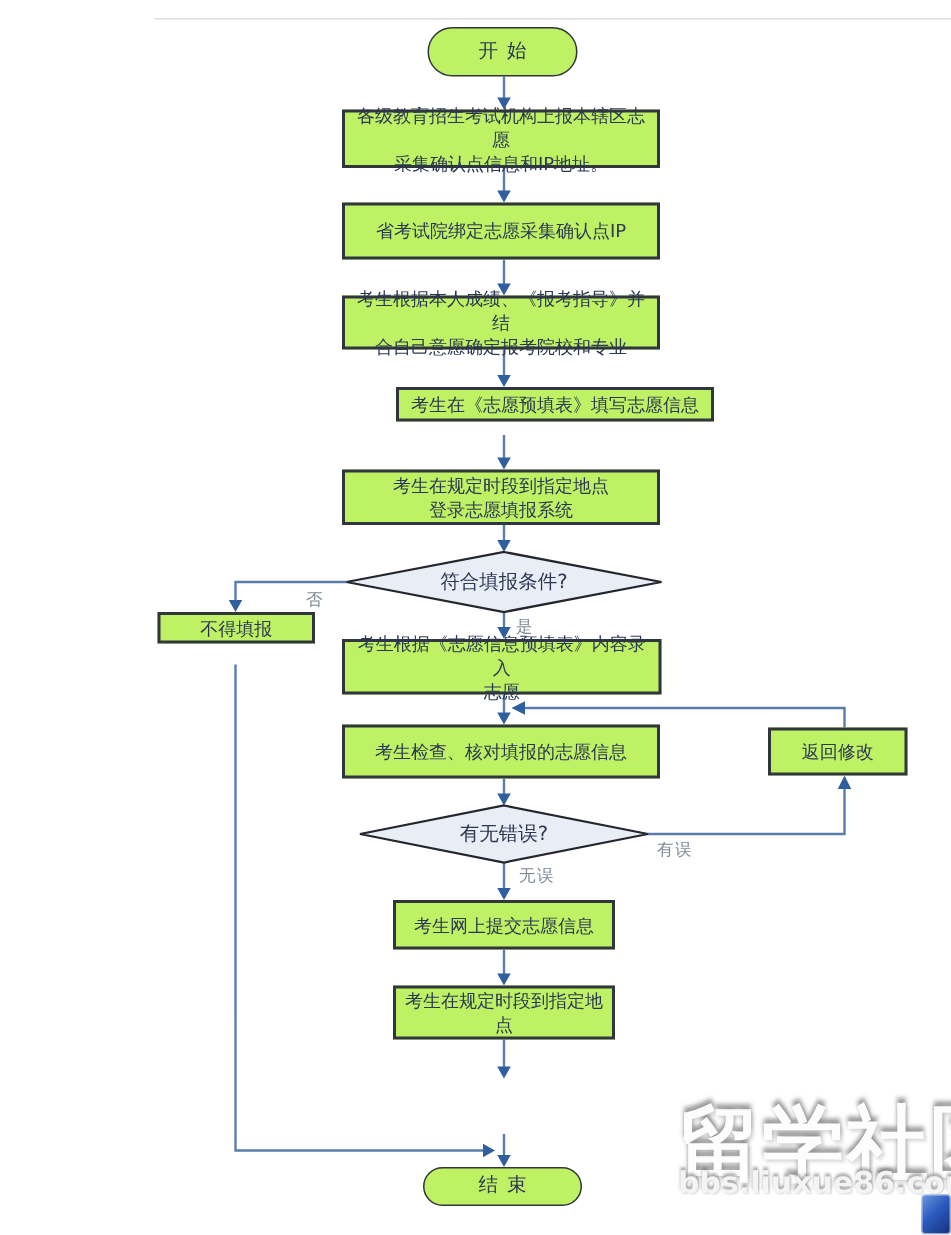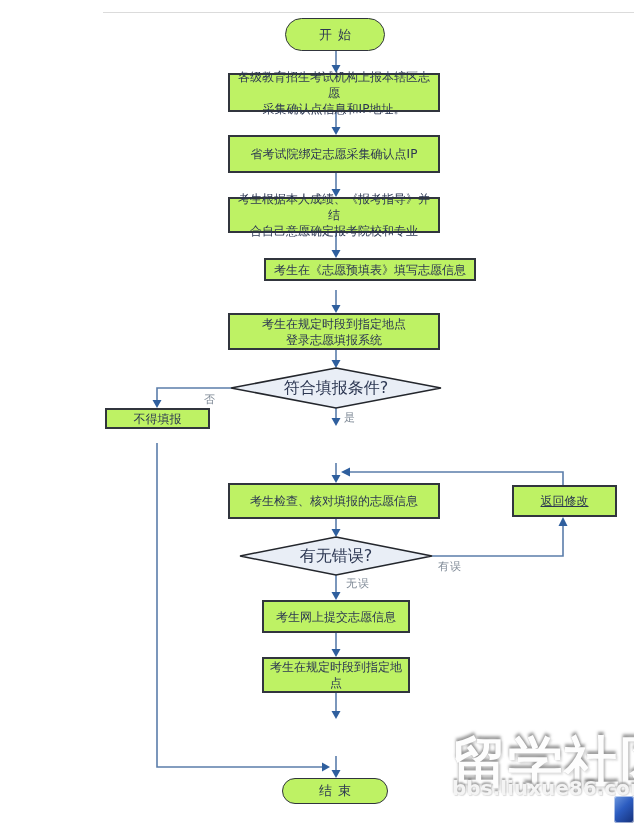--- a/index.html
+++ b/index.html
@@ -15,21 +15,21 @@
     display:flex;align-items:center;justify-content:center;
     font-size:12px;line-height:16px;color:#2c3752;text-align:center;
     white-space:pre-line;padding:1px 4px;letter-spacing:0px;
   }
   .terminator{
     border-radius:18px;border-width:1.6px;letter-spacing:6px;text-indent:6px;
     font-size:13px;
   }
   .dtext{
     position:absolute;z-index:3;display:flex;align-items:center;justify-content:center;
-    font-size:16px;color:#2c3752;text-align:right;background:transparent;border:none;
+    font-size:13px;color:#2c3752;text-align:right;background:transparent;border:none;
   }
   .elabel{
     position:absolute;z-index:3;font-size:11px;color:#7d8895;letter-spacing:1px;
   }
   .watermark{position:absolute;z-index:6;left:452px;top:741px;width:182px;text-align:left;}
   .wm-big{
     font-size:55px;font-weight:bold;color:#fdfdfd;letter-spacing:1px;line-height:42px;
     text-shadow:0 -3px 3px rgba(105,105,105,.65), 2px 2px 2px rgba(175,175,175,.35),
                 0 0 1px rgba(130,130,130,.5);
     white-space:nowrap;
@@ -109,24 +109,26 @@
 
   <div class="node" style="left:228px;top:258px;width:212px;height:23px;margin-left:36px;">考生在《志愿预填表》填写志愿信息</div>
 
   <div class="node" style="left:228px;top:313px;width:212px;height:37px;">考生在规定时段到指定地点
 登录志愿填报系统</div>
 
   <div class="dtext" style="left:241px;top:368px;width:190px;height:40px;">符合填报条件?</div>
 
   <div class="node" style="left:105px;top:408px;width:105px;height:21px;">不得填报</div>
 
+  <div class="node" style="left:228px;top:426px;width:213px;height:37px;">考生根据《志愿信息预填表》内容录入
+志愿</div>
 
   <div class="node" style="left:228px;top:483px;width:212px;height:36px;">考生检查、核对填报的志愿信息</div>
 
-  <div class="node" style="left:512px;top:485px;width:105px;height:32px;text-decoration:underline;">返回修改</div>
+  <div class="node" style="left:512px;top:485px;width:93px;height:32px;">返回修改</div>
 
   <div class="dtext" style="left:250px;top:537px;width:172px;height:38px;">有无错误?</div>
 
   <div class="node" style="left:262px;top:600px;width:148px;height:33px;">考生网上提交志愿信息</div>
 
   <div class="node" style="left:262px;top:657px;width:148px;height:36px;">考生在规定时段到指定地点</div>
 
 
   <div class="node terminator" style="left:282px;top:778px;width:106px;height:26px;">结束</div>
 

